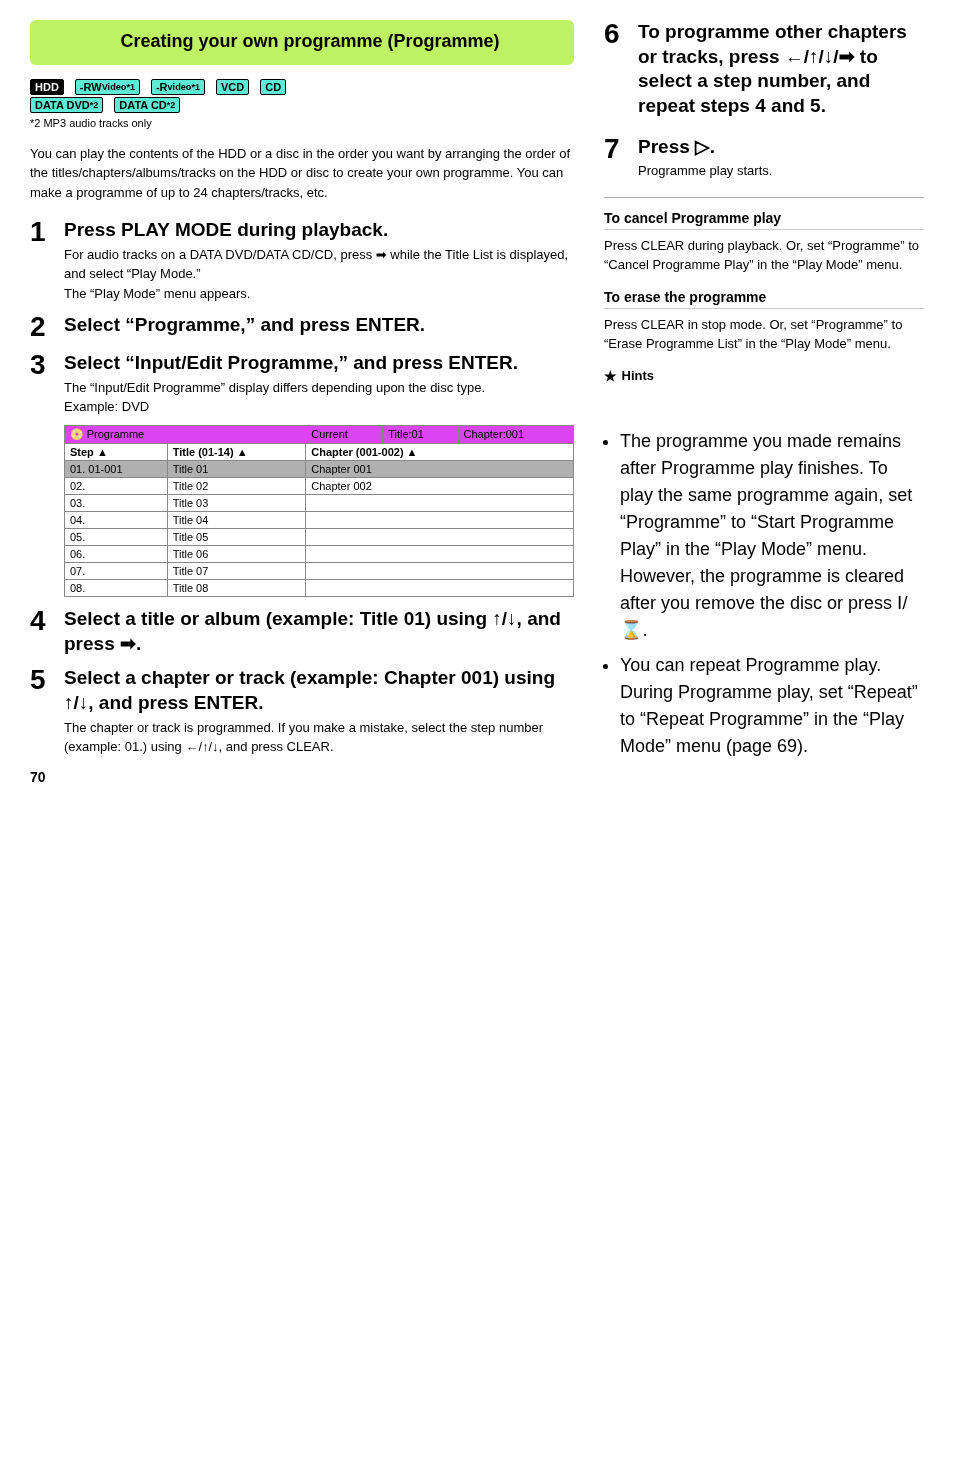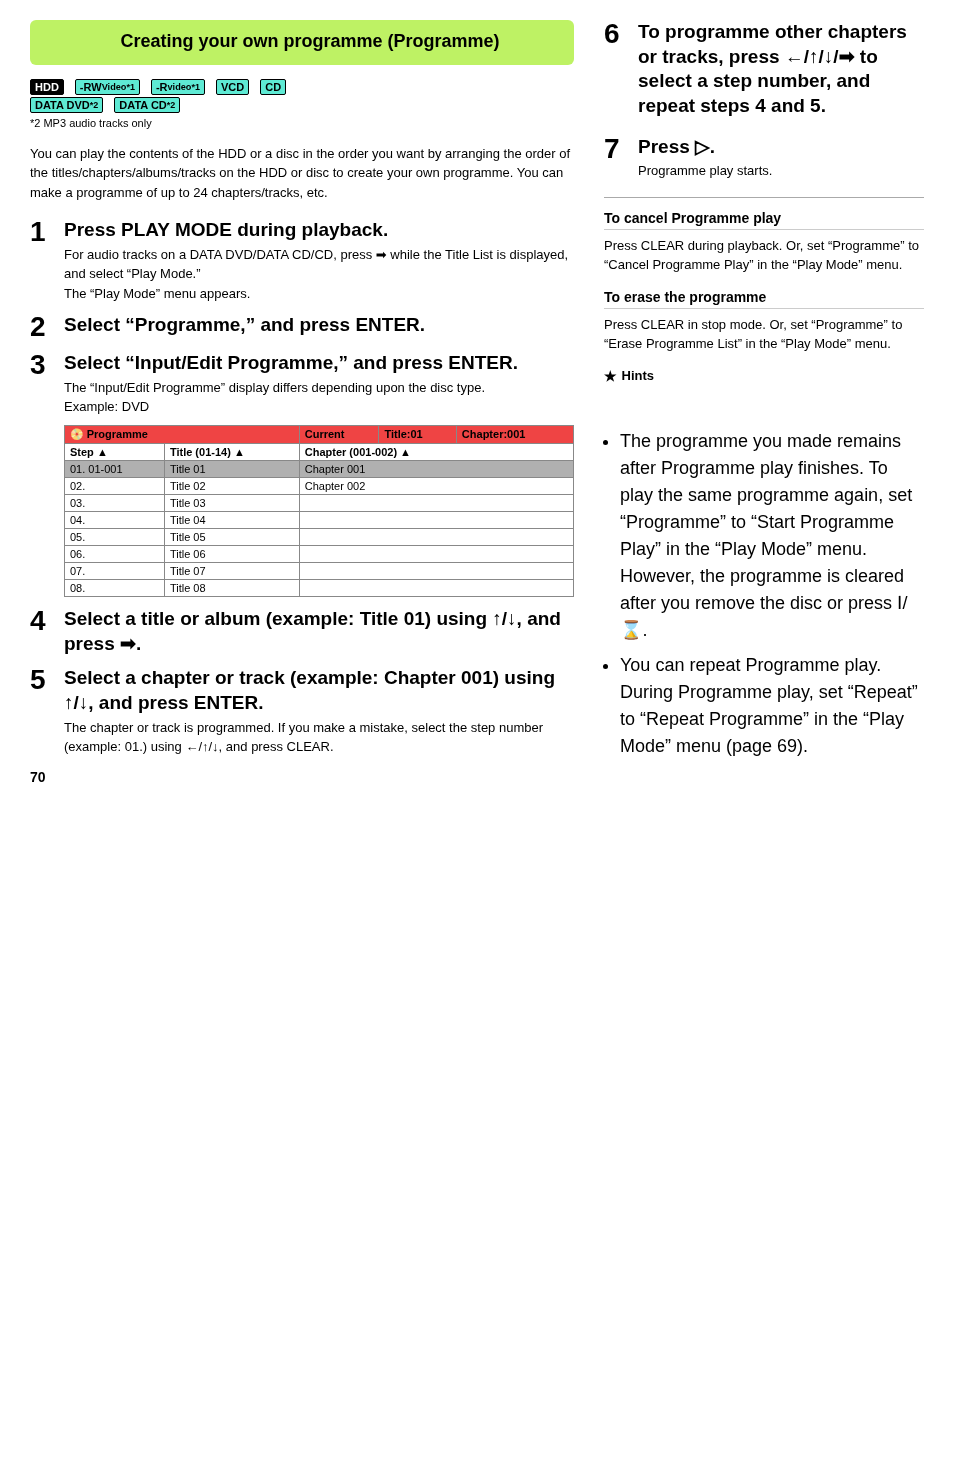--- a/index.html
+++ b/index.html
@@ -122,22 +122,22 @@
       border-collapse: collapse;
       margin-top: 6px;
     }
     .prog-table th, .prog-table td {
       border: 1px solid #888;
       padding: 2px 5px;
       text-align: left;
       white-space: nowrap;
     }
     .prog-table thead th {
-      background: #ef4444;
-      font-weight: bold;
+      background: #d946ef;
+      font-weight: normal;
     }
     .prog-table .header-row th {
       background: #fff;
       font-weight: bold;
     }
     .prog-table .selected-row {
       background: #b0b0b0;
     }
 
     

